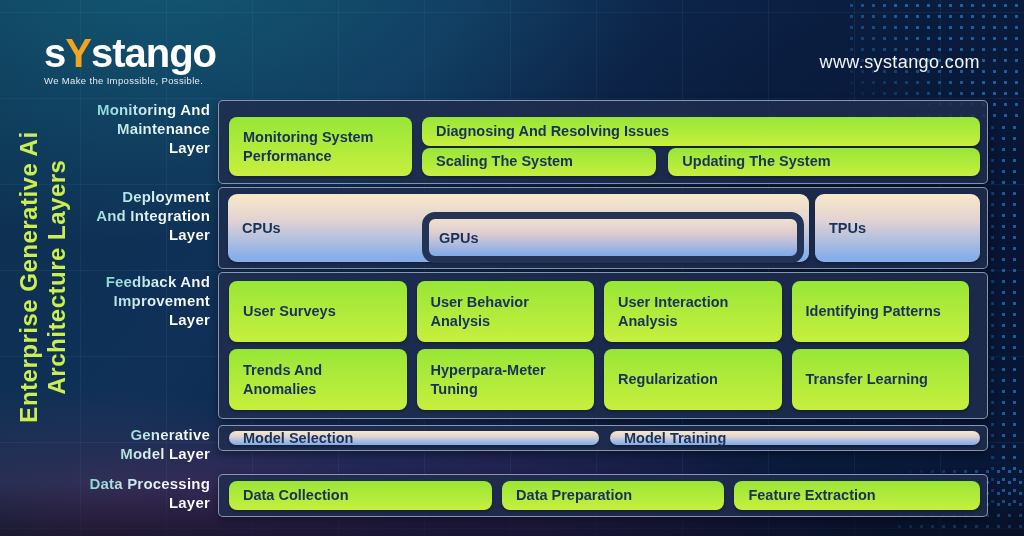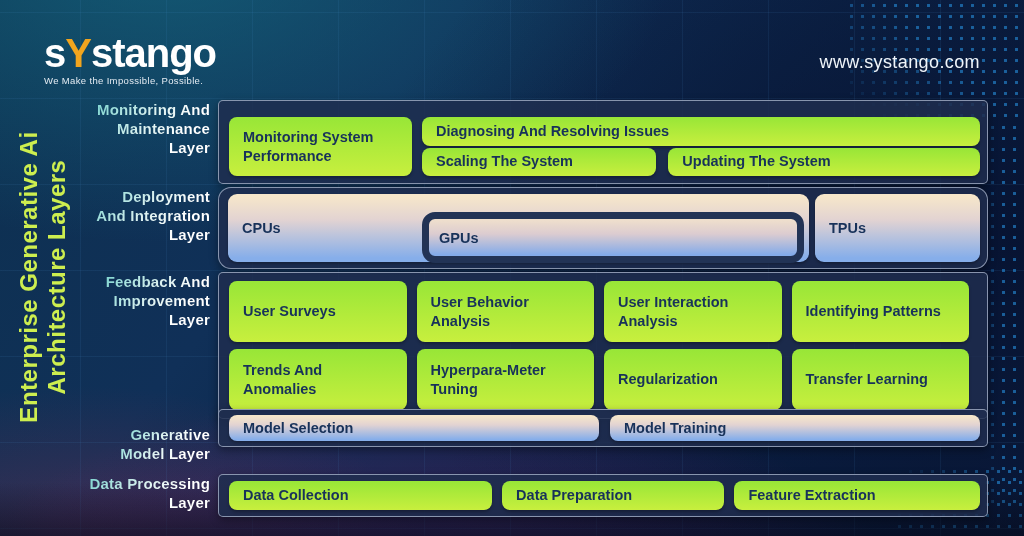--- a/index.html
+++ b/index.html
@@ -67,25 +67,25 @@
 
   
   .panel{
     position:absolute;left:218px;width:770px;box-sizing:border-box;
     background:rgba(31,45,79,.84);
     border:1px solid rgba(168,180,202,.78);
     border-radius:5px;
     box-shadow:0 3px 9px rgba(0,0,0,.38);
   }
   .p1{top:100px;height:84px;padding:16px 7px 7px 10px;display:flex;gap:10px;}
-  .p2{top:187px;height:82px;border-radius:13px;}
+  .p2{top:187px;height:82px;}
   .p3{top:272px;height:147px;padding:8px 18px 8px 10px;display:grid;
       grid-template-columns:repeat(4,1fr);grid-template-rows:1fr 1fr;
       column-gap:10px;row-gap:7px;}
-  .p4{top:409px;height:38px;padding:5px 7px 5px 10px;display:flex;gap:11px;}
+  .p4{top:425px;height:26px;padding:5px 7px 5px 10px;display:flex;gap:11px;}
   .p5{top:474px;height:43px;padding:6px 7px 6px 10px;display:flex;gap:10px;}
 
   .box{
     box-sizing:border-box;display:flex;align-items:center;
     padding:0 14px;border-radius:8px;
     font-size:14.5px;font-weight:700;line-height:1.3;color:#18325a;
     box-shadow:0 2px 3px rgba(0,0,0,.28);
   }
   .box.green{background:linear-gradient(180deg,#98e637 0%,#c8ef3e 100%);}
   .box.sky{background:linear-gradient(180deg,#f6e6ca 4%,#e2d3d2 38%,#86aeea 94%);}

